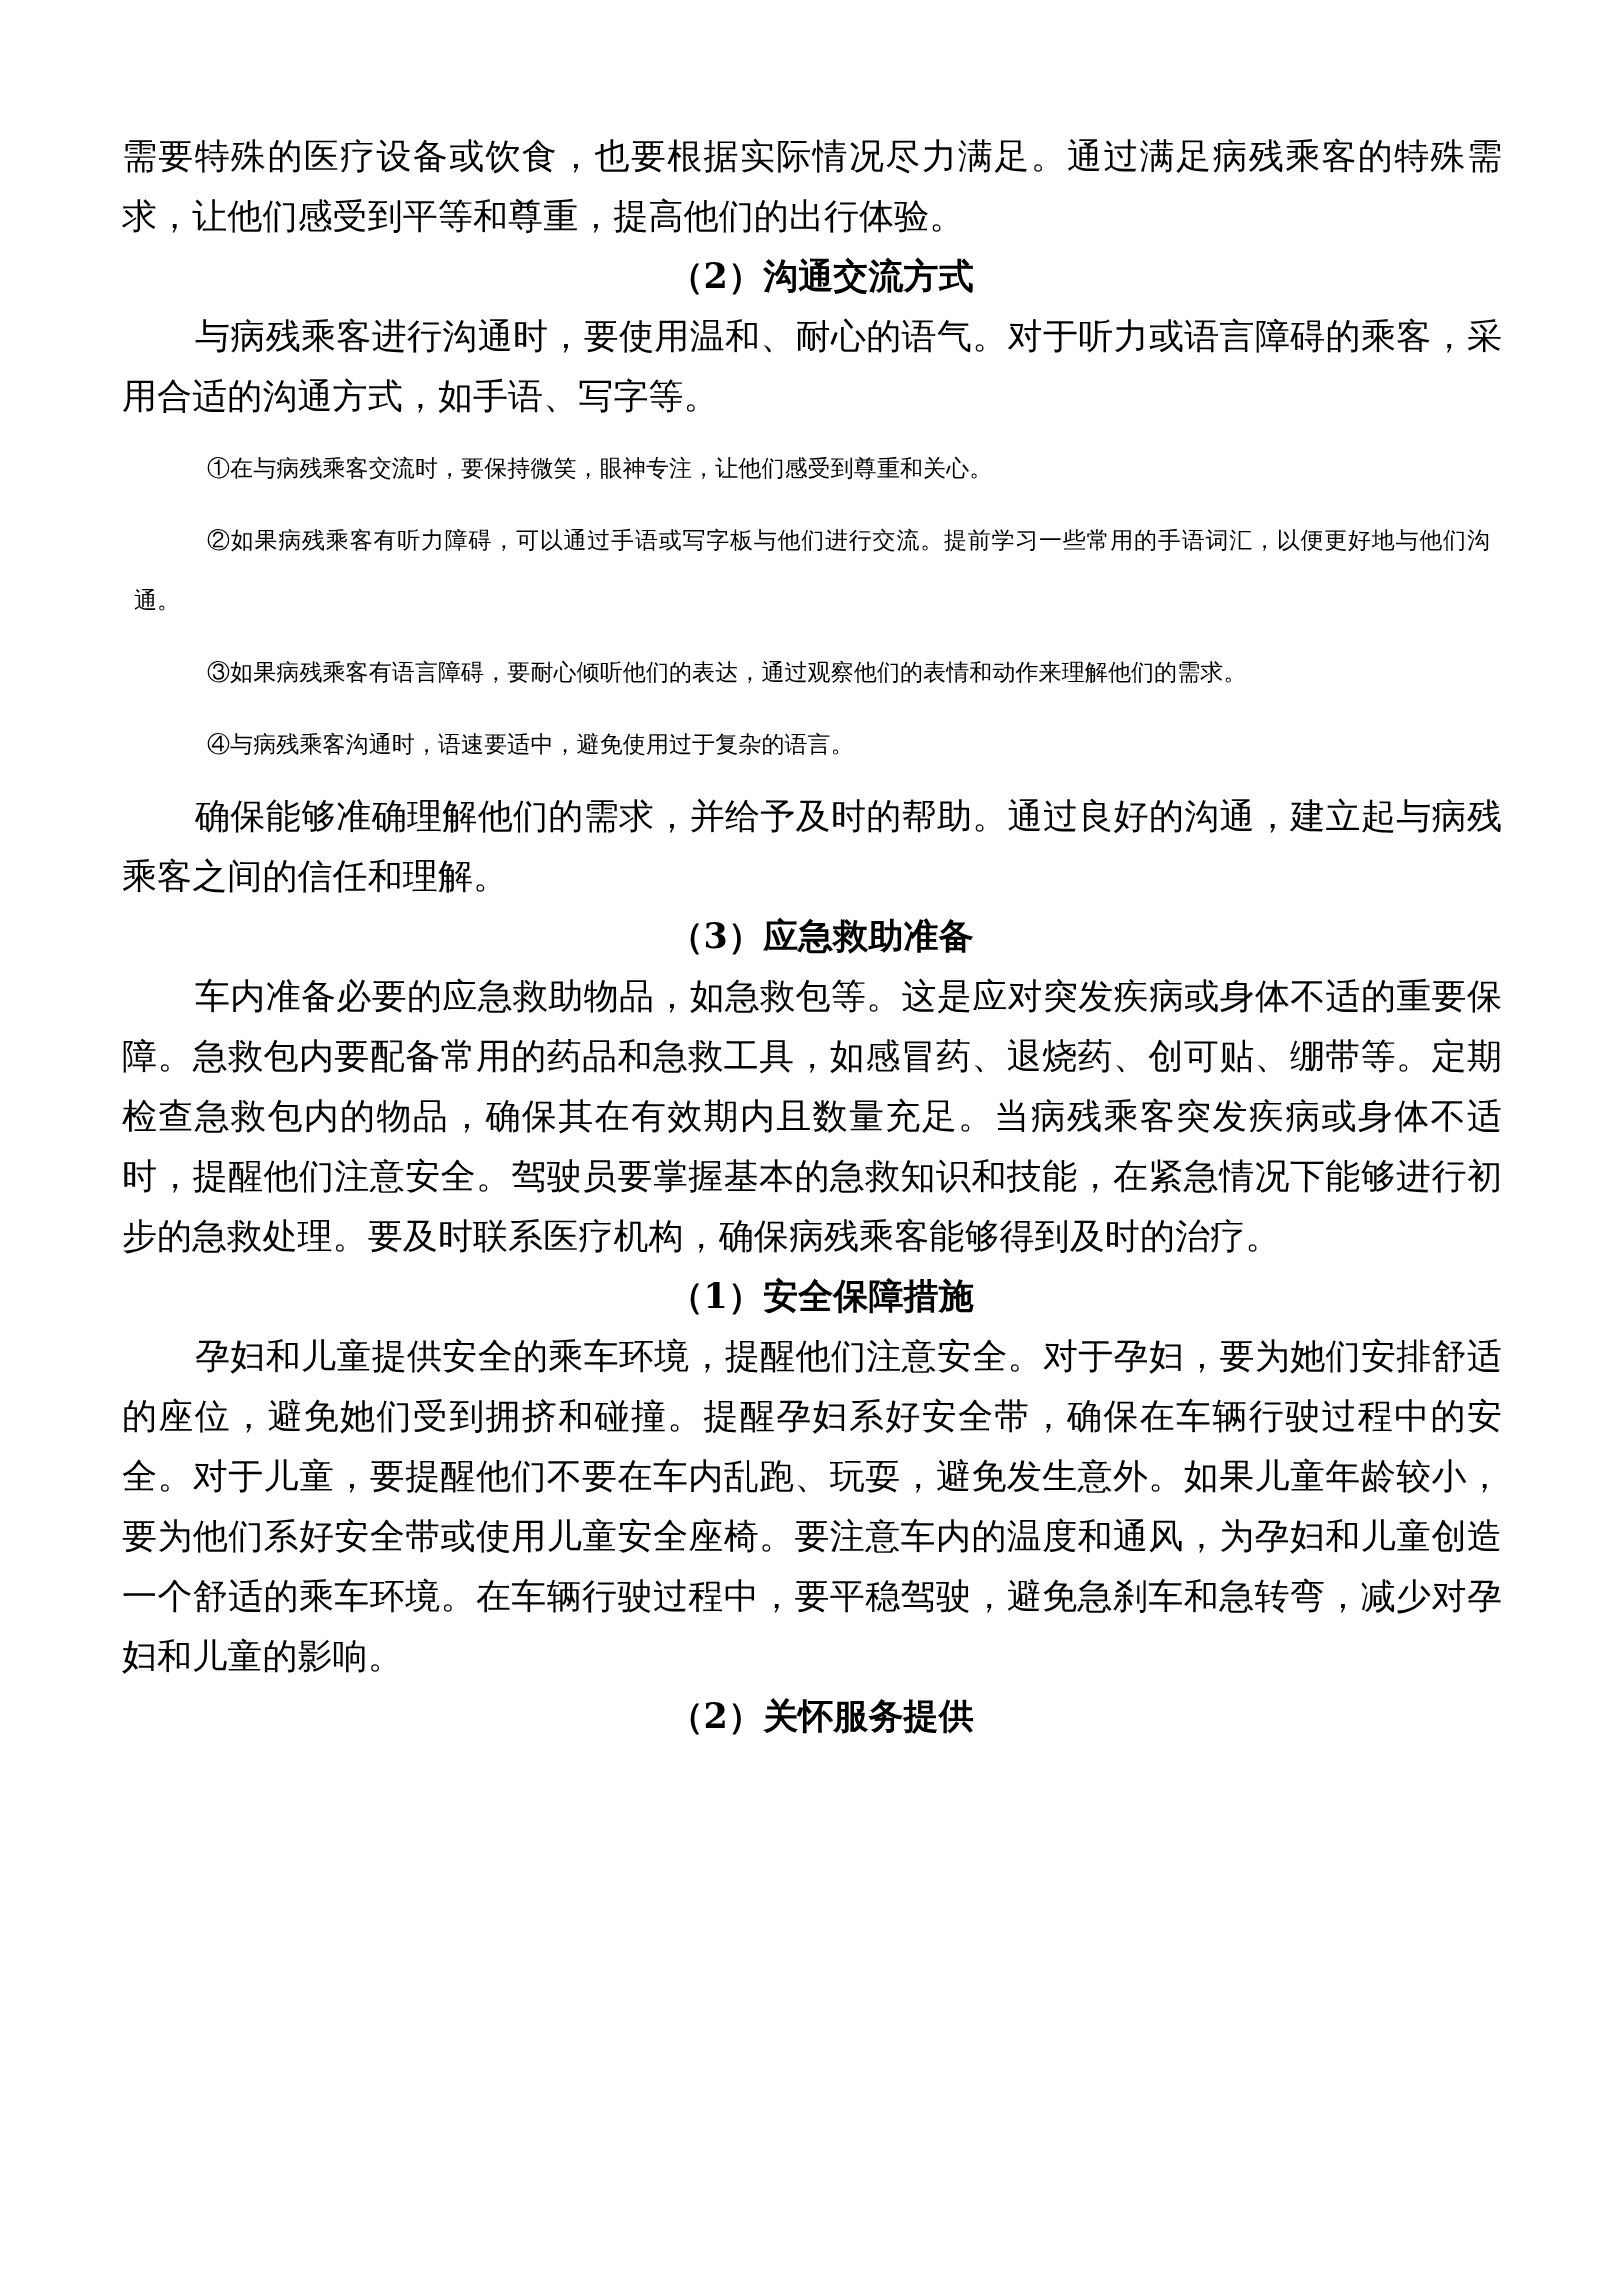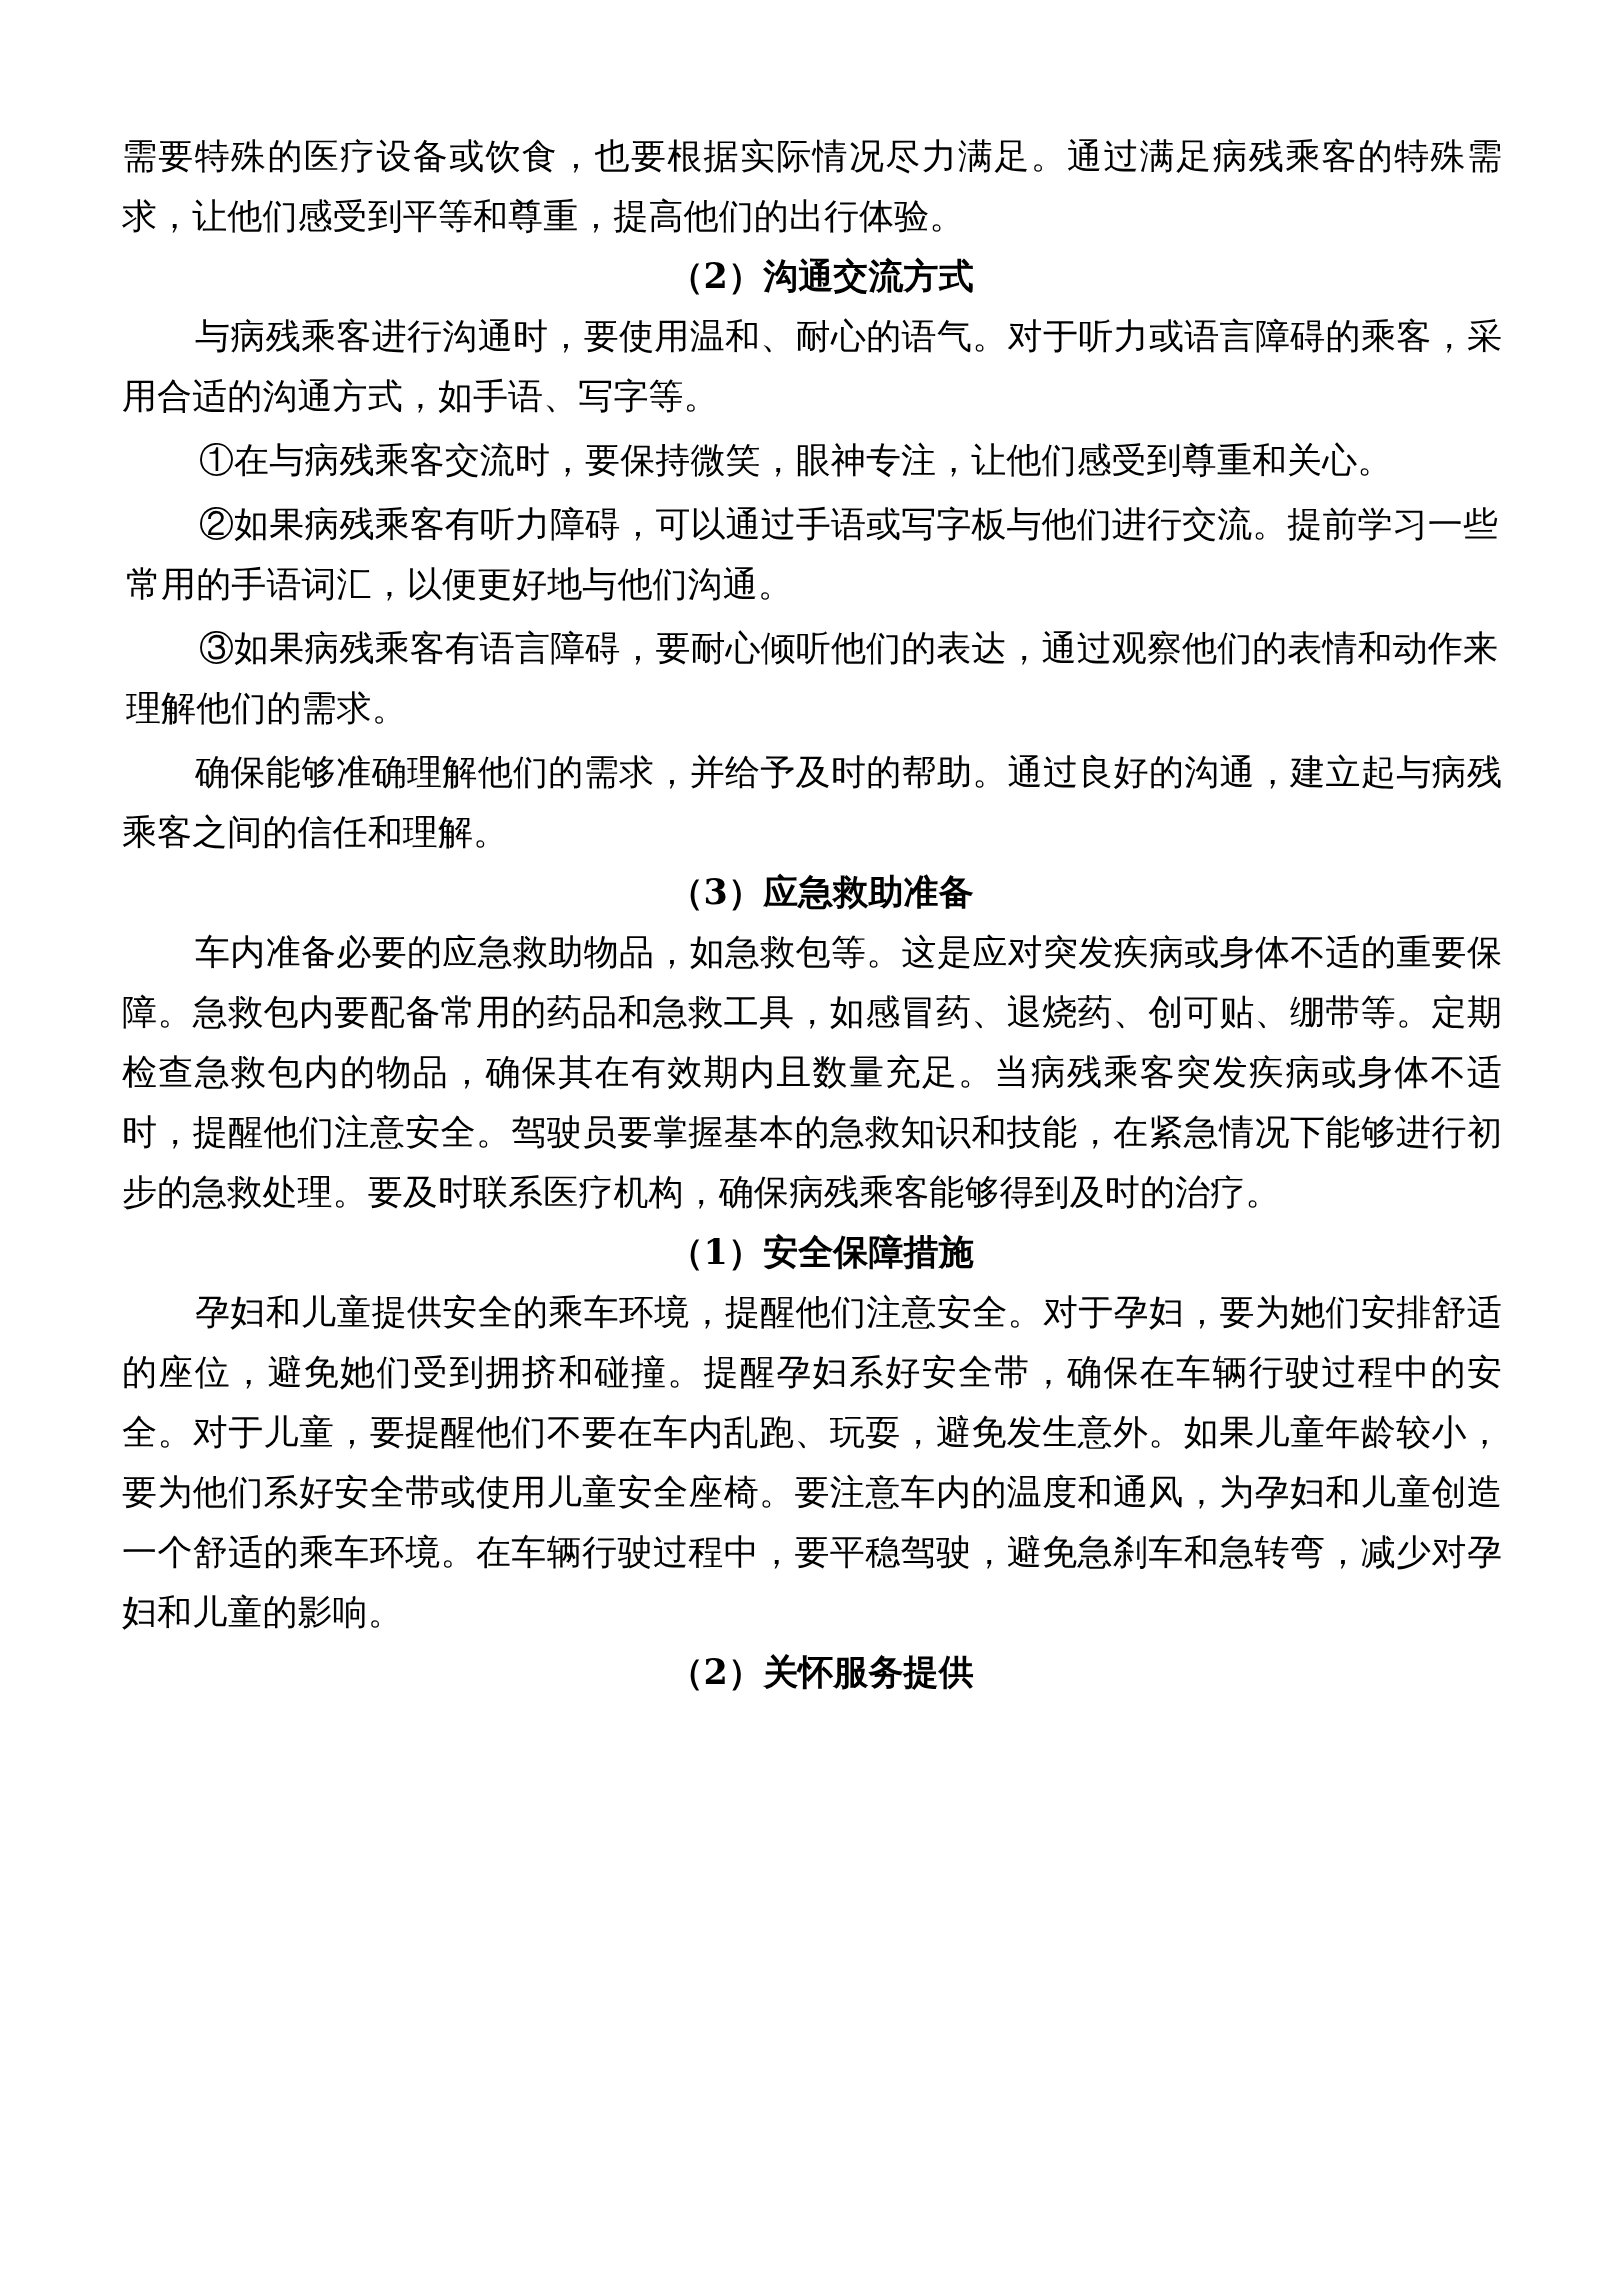--- a/index.html
+++ b/index.html
@@ -48,27 +48,27 @@
   }
   .heading.sub {
     text-indent: 0;
     padding-left: 18.3px;
   }
   .heading.top {
     text-indent: 0;
     padding-left: 0;
   }
   .list-item {
-    font-size: 35px;
+    font-size: 23px;
     line-height: 60px;
     color: #000000;
     text-align: justify;
     text-justify: inter-ideograph;
     text-indent: 73px;
-    margin: 4px;
+    margin: 12px;
     letter-spacing: 0.1px;
   }
 </style>
 </head>
 <body>
 
 <div class="page">
   <div class="body-col">
 
     <p class="para noindent">需要特殊的医疗设备或饮食，也要根据实际情况尽力满足。通过满足病残乘客的特殊需求，让他们感受到平等和尊重，提高他们的出行体验。</p>
@@ -76,20 +76,21 @@
     <h3 class="heading sub">（2）沟通交流方式</h3>
 
     <p class="para indent2">与病残乘客进行沟通时，要使用温和、耐心的语气。对于听力或语言障碍的乘客，采用合适的沟通方式，如手语、写字等。</p>
 
     <p class="list-item">①在与病残乘客交流时，要保持微笑，眼神专注，让他们感受到尊重和关心。</p>
 
     <p class="list-item">②如果病残乘客有听力障碍，可以通过手语或写字板与他们进行交流。提前学习一些常用的手语词汇，以便更好地与他们沟通。</p>
 
     <p class="list-item">③如果病残乘客有语言障碍，要耐心倾听他们的表达，通过观察他们的表情和动作来理解他们的需求。</p>
 
+    <p class="list-item">④与病残乘客沟通时，语速要适中，避免使用过于复杂的语言。</p>
 
     <p class="para indent2">确保能够准确理解他们的需求，并给予及时的帮助。通过良好的沟通，建立起与病残乘客之间的信任和理解。</p>
 
     <h3 class="heading sub">（3）应急救助准备</h3>
 
     <p class="para indent2">车内准备必要的应急救助物品，如急救包等。这是应对突发疾病或身体不适的重要保障。急救包内要配备常用的药品和急救工具，如感冒药、退烧药、创可贴、绷带等。定期检查急救包内的物品，确保其在有效期内且数量充足。当病残乘客突发疾病或身体不适时，提醒他们注意安全。驾驶员要掌握基本的急救知识和技能，在紧急情况下能够进行初步的急救处理。要及时联系医疗机构，确保病残乘客能够得到及时的治疗。</p>
 
 
     <h3 class="heading sub">（1）安全保障措施</h3>
 

